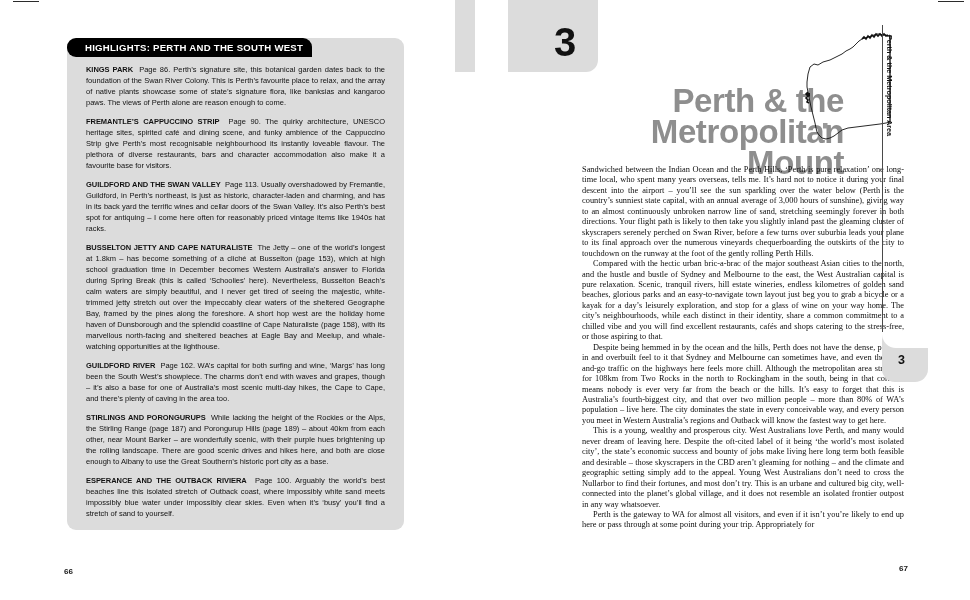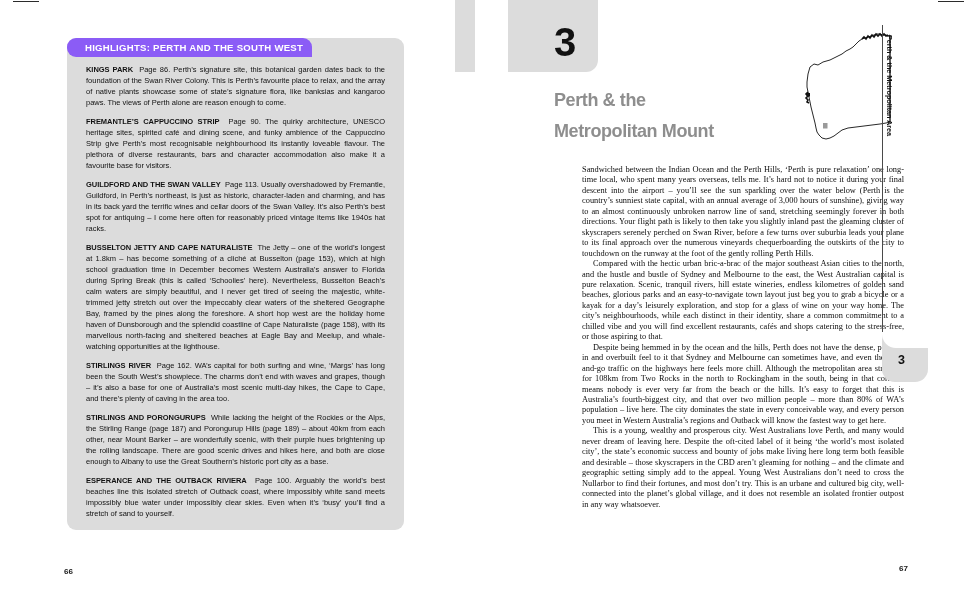--- a/index.html
+++ b/index.html
@@ -48,21 +48,21 @@
     left: 67px;
     top: 38px;
     width: 337px;
     background: #dcdcdc;
     border-radius: 9px 9px 9px 9px;
     padding: 0 0 11px 0;
     box-sizing: border-box;
   }
 
   .highlights-header {
-    background: #8b5cf6;
+    background: #000000;
     color: #ffffff;
     border-radius: 9px 9px 0 9px;
     height: 19px;
     width: 245px;
     display: flex;
     align-items: center;
     padding-left: 18px;
     box-sizing: border-box;
     font-size: 9.6px;
     font-weight: bold;
@@ -136,25 +136,26 @@
     color: #111111;
     line-height: 1;
     letter-spacing: -1px;
   }
 
   .chapter-title {
     position: absolute;
     left: 84px;
     top: 85px;
     width: 290px;
-    font-size: 18px;
+    font-size: 33px;
     font-weight: bold;
     color: #8e8e8e;
     line-height: 31px;
     letter-spacing: -0.4px;
+    text-align: right;
   }
 
   .intro-body {
     position: absolute;
     left: 84px;
     top: 165px;
     width: 322px;
     font-family: "Liberation Serif", serif;
     font-size: 8.35px;
     line-height: 10.45px;
@@ -265,21 +266,21 @@
 
         <p class="hl-item">
           <span class="hl-title">GUILDFORD AND THE SWAN VALLEY</span><span>Page 113. Usually overshadowed by Fremantle, Guildford, in Perth’s northeast, is just as historic, character-laden and charming, and has in its back yard the terrific wines and cellar doors of the Swan Valley. It’s also Perth’s best spot for antiquing – I come here often for reasonably priced vintage items like 1940s hat racks.</span>
         </p>
 
         <p class="hl-item">
           <span class="hl-title">BUSSELTON JETTY AND CAPE NATURALISTE</span><span>The Jetty – one of the world’s longest at 1.8km – has become something of a cliché at Busselton (page 153), which at high school graduation time in December becomes Western Australia’s answer to Florida during Spring Break (this is called ‘Schoolies’ here). Nevertheless, Busselton Beach’s calm waters are simply beautiful, and I never get tired of seeing the majestic, white-trimmed jetty stretch out over the impeccably clear waters of the sheltered Geographe Bay, framed by the pines along the foreshore. A short hop west are the holiday home haven of Dunsborough and the splendid coastline of Cape Naturaliste (page 158), with its marvellous north-facing and sheltered beaches at Eagle Bay and Meelup, and whale-watching opportunities at the lighthouse.</span>
         </p>
 
         <p class="hl-item">
-          <span class="hl-title">STIRLINGS RIVER</span><span>Page 162. WA’s capital for both surfing and wine, ‘Margs’ has long been the South West’s showpiece. The charms don’t end with waves and grapes, though – it’s also a base for one of Australia’s most scenic multi-day hikes, the Cape to Cape, and there’s plenty of caving in the area too.</span>
+          <span class="hl-title">GUILDFORD RIVER</span><span>Page 162. WA’s capital for both surfing and wine, ‘Margs’ has long been the South West’s showpiece. The charms don’t end with waves and grapes, though – it’s also a base for one of Australia’s most scenic multi-day hikes, the Cape to Cape, and there’s plenty of caving in the area too.</span>
         </p>
 
         <p class="hl-item">
           <span class="hl-title">STIRLINGS AND PORONGURUPS</span><span>While lacking the height of the Rockies or the Alps, the Stirling Range (page 187) and Porongurup Hills (page 189) – about 40km from each other, near Mount Barker – are wonderfully scenic, with their purple hues brightening up the rolling landscape. There are good scenic drives and hikes here, and both are close enough to Albany to use the Great Southern’s historic port city as a base.</span>
         </p>
 
         <p class="hl-item">
           <span class="hl-title">ESPERANCE AND THE OUTBACK RIVIERA</span><span>Page 100. Arguably the world’s best beaches line this isolated stretch of Outback coast, where impossibly white sand meets impossibly blue water under impossibly clear skies. Even when it’s ‘busy’ you’ll find a stretch of sand to yourself.</span>
         </p>
 
@@ -317,20 +318,21 @@
         <rect x="23" y="101" width="4.5" height="5.5" fill="#9a9a9a"></rect>
         <line x1="90" y1="13" x2="90" y2="101" stroke="#111111" stroke-width="0.8"></line>
       </svg>
     </div>
 
     <div class="intro-body">
       <p>Sandwiched between the Indian Ocean and the Perth Hills, ‘Perth is pure relaxation’ one long-time local, who spent many years overseas, tells me. It’s hard not to notice it during your final descent into the airport – you’ll see the sun sparkling over the water below (Perth is the country’s sunniest state capital, with an annual average of 3,000 hours of sunshine), giving way to an almost continuously unbroken narrow line of sand, stretching seemingly forever in both directions. Your flight path is likely to then take you slightly inland past the gleaming cluster of skyscrapers serenely perched on Swan River, before a few turns over suburbia leads your plane to its final approach over the numerous vineyards chequerboarding the outskirts of the city to touchdown on the runway at the foot of the gently rolling Perth Hills.</p>
       <p class="indent">Compared with the hectic urban bric-a-brac of the major southeast Asian cities to the north, and the hustle and bustle of Sydney and Melbourne to the east, the West Australian capital is pure relaxation. Scenic, tranquil rivers, hill estate wineries, endless kilometres of golden sand beaches, glorious parks and an easy-to-navigate town layout just beg you to grab a bicycle or a kayak for a day’s leisurely exploration, and stop for a glass of wine on your way home. The city’s neighbourhoods, while each distinct in their identity, share a common commitment to a chilled vibe and you will find excellent restaurants, cafés and shops catering to the stress-free, or those aspiring to that.</p>
       <p class="indent">Despite being hemmed in by the ocean and the hills, Perth does not have the dense, packed-in and overbuilt feel to it that Sydney and Melbourne can sometimes have, and even the stop-and-go traffic on the highways here feels more chill. Although the metropolitan area stretches for 108km from Two Rocks in the north to Rockingham in the south, being in that corridor means nobody is ever very far from the beach or the hills. It’s easy to forget that this is Australia’s fourth-biggest city, and that over two million people – more than 80% of WA’s population – live here. The city dominates the state in every conceivable way, and every person you meet in Western Australia’s regions and Outback will know the fastest way to get here.</p>
       <p class="indent">This is a young, wealthy and prosperous city. West Australians love Perth, and many would never dream of leaving here. Despite the oft-cited label of it being ‘the world’s most isolated city’, the state’s economic success and bounty of jobs make living here long term both feasible and desirable – those skyscrapers in the CBD aren’t gleaming for nothing – and the climate and geographic setting simply add to the appeal. Young West Australians don’t need to cross the Nullarbor to find their fortunes, and most don’t try. This is an urbane and cultured big city, well-connected into the planet’s global village, and it does not resemble an isolated frontier outpost in any way whatsoever.</p>
+      <p class="indent">Perth is the gateway to WA for almost all visitors, and even if it isn’t you’re likely to end up here or pass through at some point during your trip. Appropriately for</p>
     </div>
 
     <div class="side-tab">
       <div class="side-tab-rule"></div>
       <div class="side-tab-shape"></div>
       <div class="side-tab-shape-mask"></div>
       <div class="side-tab-label">Perth &amp; the Metropolitan Area</div>
       <div class="side-tab-num">3</div>
     </div>
 

